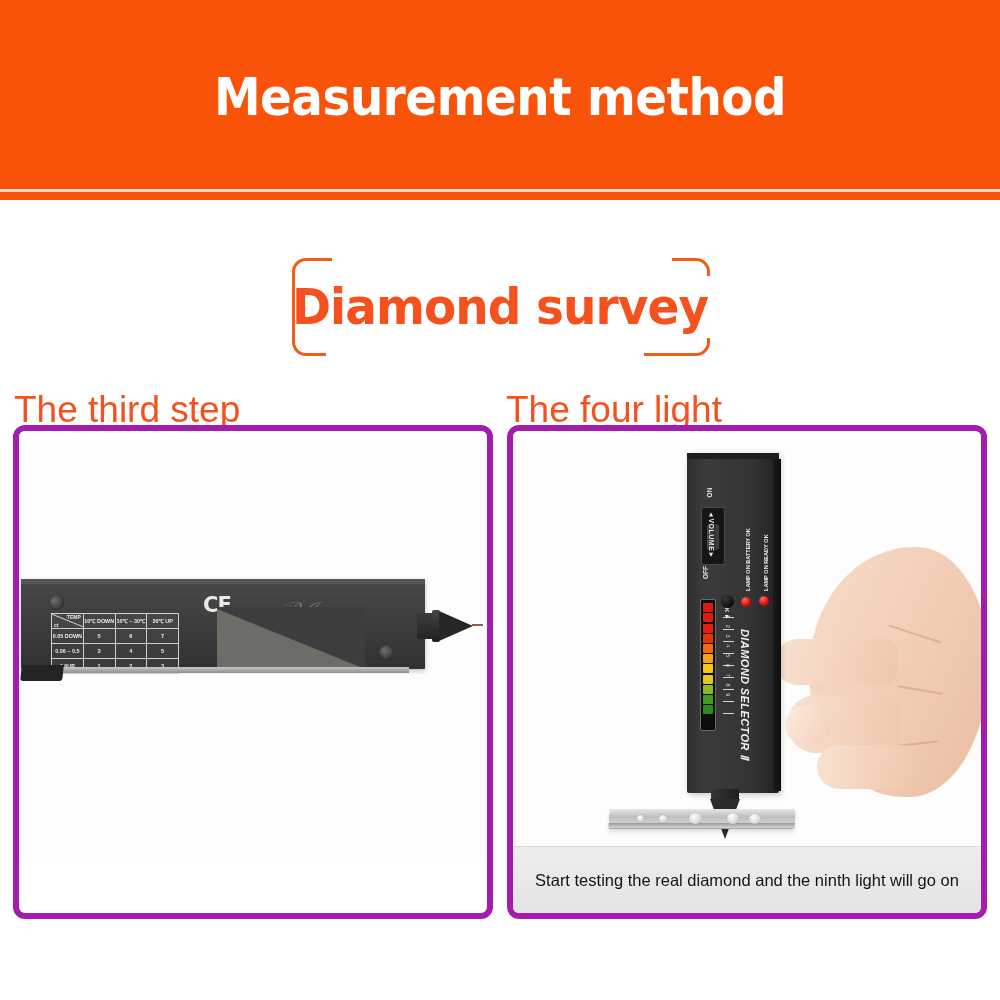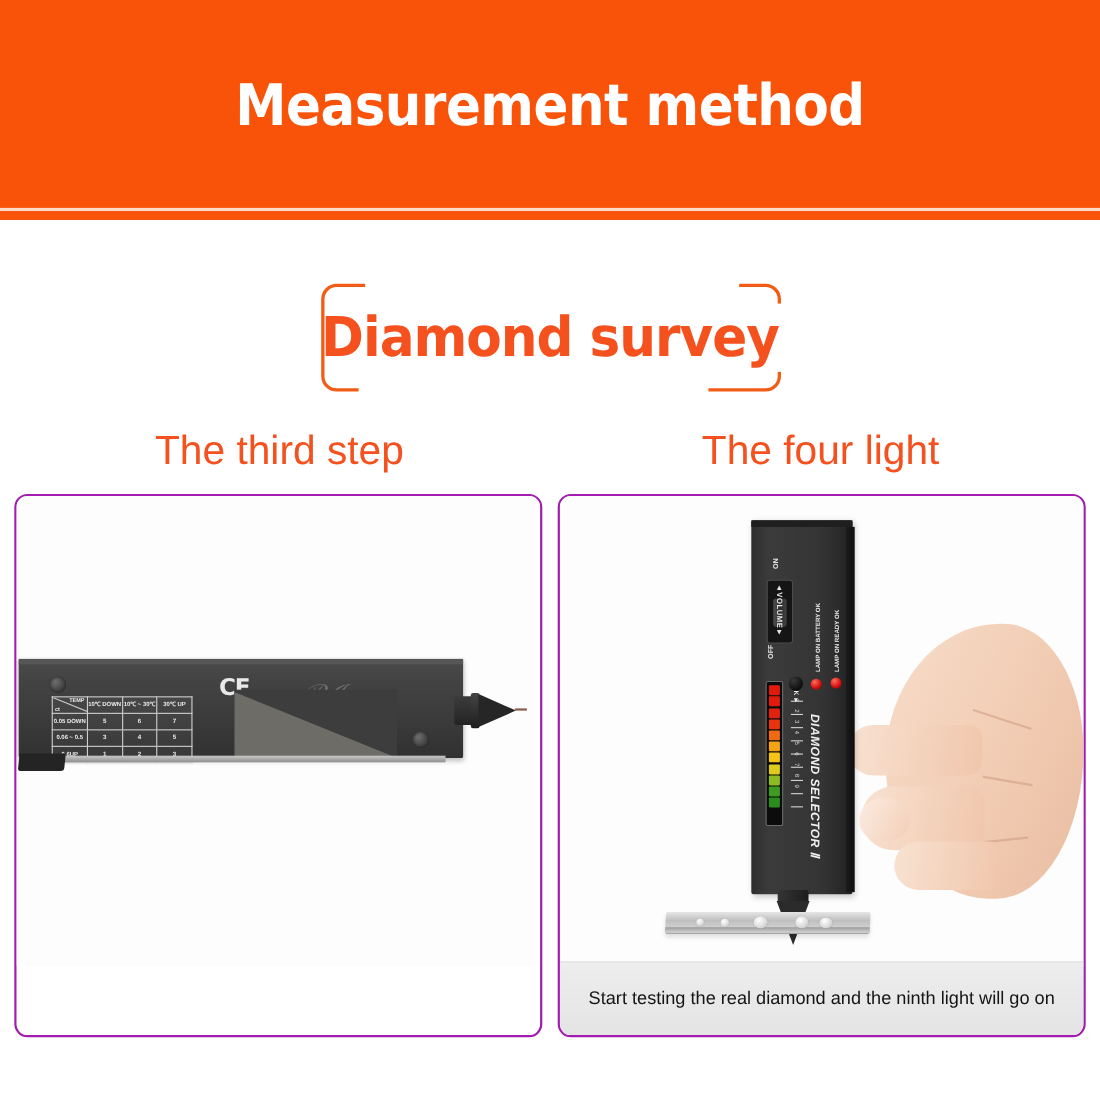--- a/index.html
+++ b/index.html
@@ -80,32 +80,31 @@
   .survey-mask.right  { left: 700px; top: 276px;  width: 22px;  height: 62px; }
 
   
   .step-label {
     position: absolute;
     top: 389px;
     color: #f4511e;
     font-family: "Liberation Sans", sans-serif;
     font-size: 37px;
     font-weight: normal;
-    text-align: center;
     letter-spacing: 0px;
   }
   .step-label.left  { left: 14px;  width: 480px; }
   .step-label.right { left: 506px; width: 480px; }
 
   
   .panel {
     position: absolute;
-    top: 449px;
+    top: 425px;
     width: 480px; height: 494px;
-    border: 2px solid #a21caf;
+    border: 6px solid #a21caf;
     border-radius: 12px;
     box-sizing: border-box;
     background: #ffffff;
     overflow: hidden;
   }
   .panel.left  { left: 13px; }
   .panel.right { left: 507px; }
 
   .photo {
     position: absolute;

